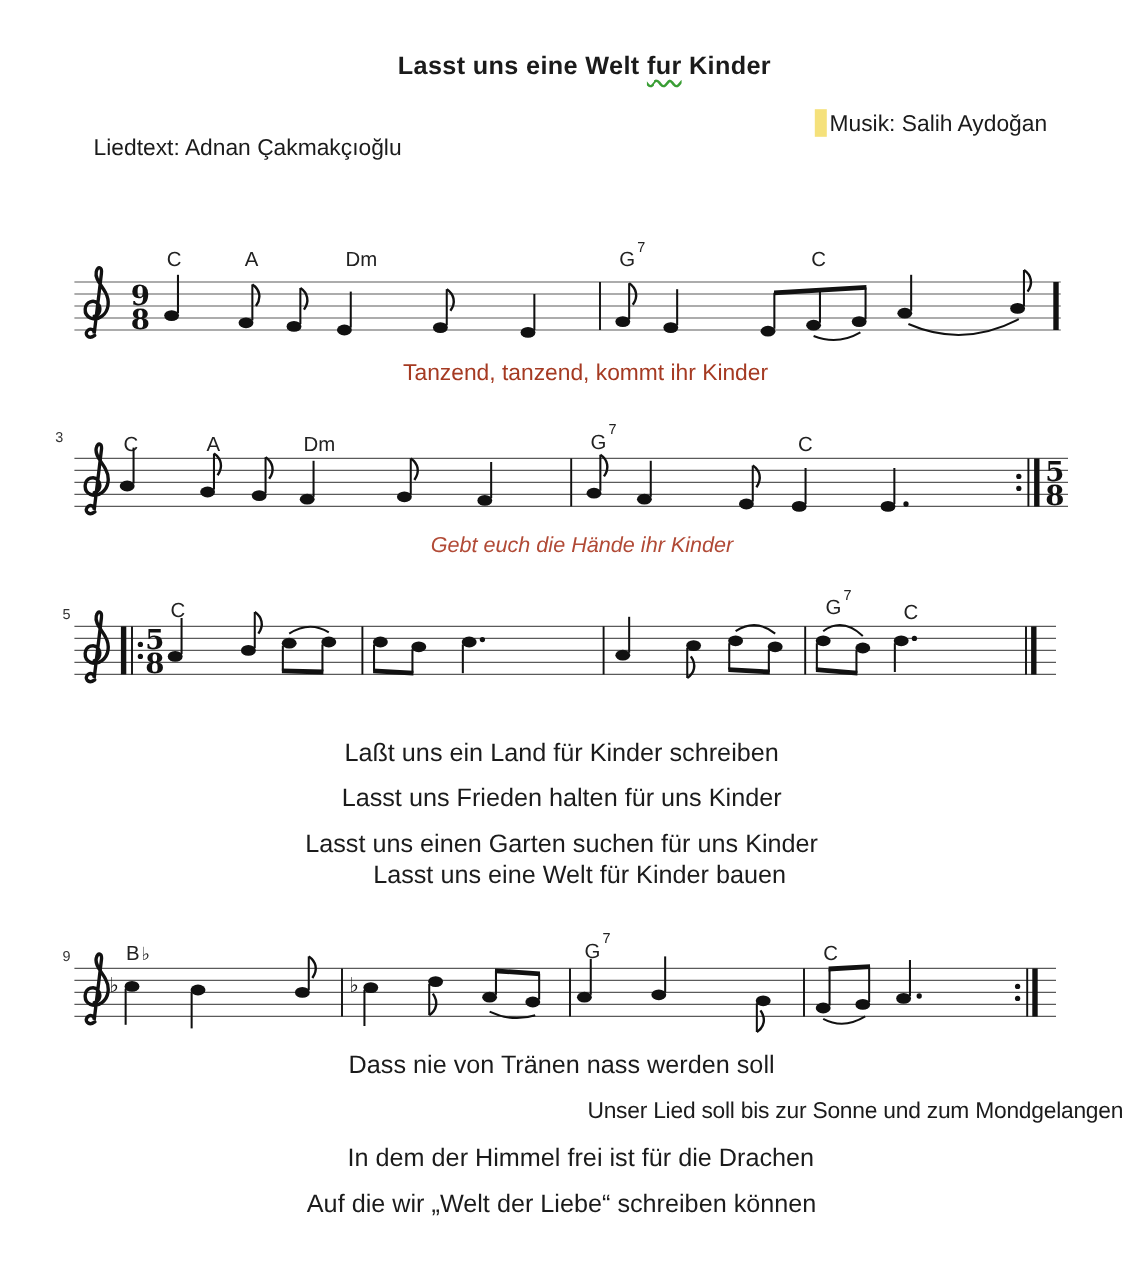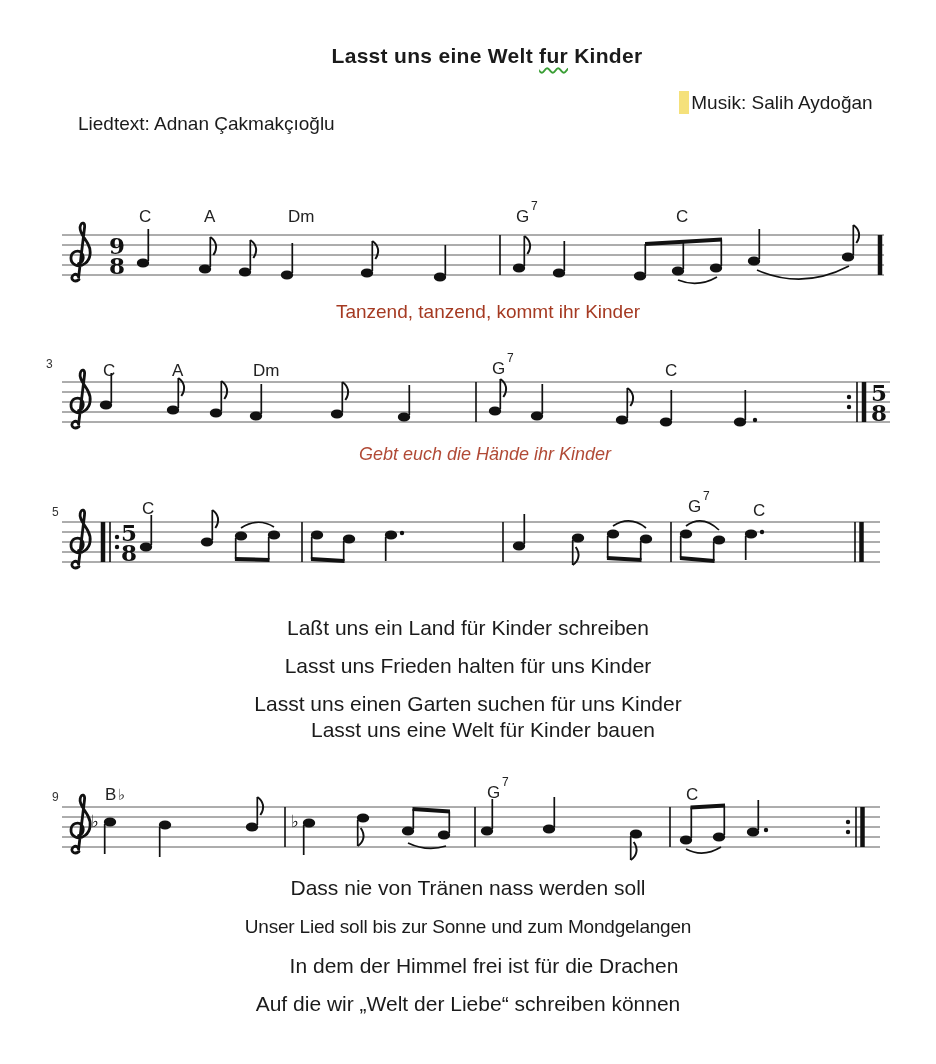--- a/index.html
+++ b/index.html
@@ -5,21 +5,21 @@
   html,body{margin:0;padding:0;}
   body{
     width:936px;height:1064px;background:#ffffff;position:relative;overflow:hidden;
     font-family:"Liberation Sans",sans-serif;color:#1b1b1b;
   }
   .abs{position:absolute;}
   .ctr{left:0;width:936px;text-align:center;white-space:nowrap;}
   .title{font-size:21px;font-weight:bold;letter-spacing:.3px;}
   .byline{font-size:19px;}
   .vline{font-size:21px;}
-  .vline.alt{font-size:19px;letter-spacing:-0.2px;}
+  .vline.alt{font-size:19px;letter-spacing:-0.2px;text-align:right;}
   .cap{font-size:19px;color:#a53a22;}
   .cap2{font-size:18px;color:#b14a36;font-style:italic;}
   .w{white-space:pre;}
   .sq{ text-decoration-style:wavy; text-decoration-color:#e60000;
        text-decoration-thickness:2px; text-underline-offset:4px;}
   .sqg{text-decoration:underline; text-decoration-style:wavy; text-decoration-color:#3a9e35;
        text-decoration-thickness:2px; text-underline-offset:4px;}
   .hl{display:inline-block;width:10px;height:23px;background:#f5e17b;vertical-align:-5px;margin-right:-3px;}
   
   svg{position:absolute;left:0;top:0;pointer-events:none;}

